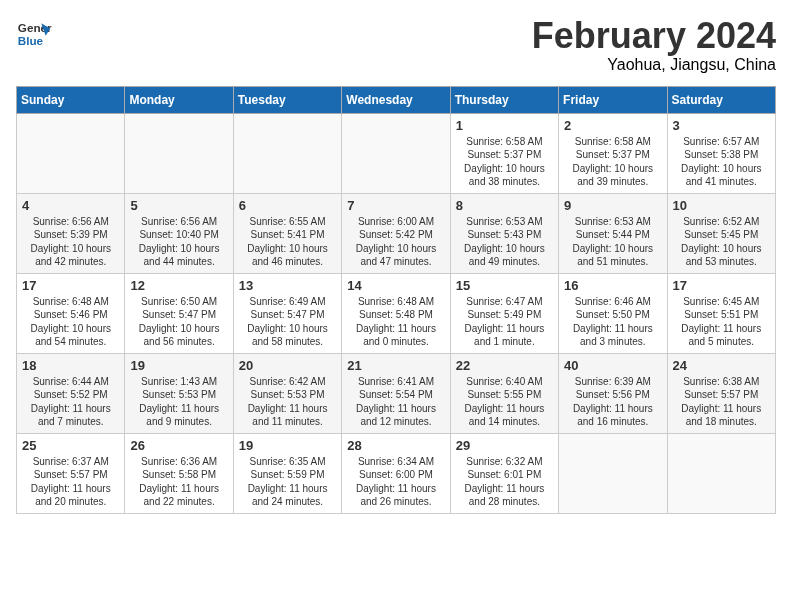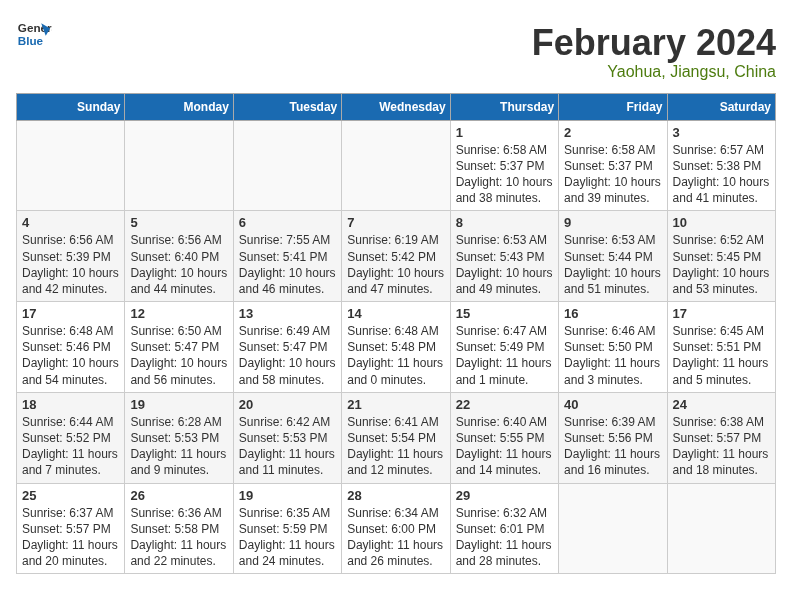--- a/index.html
+++ b/index.html
@@ -20,44 +20,43 @@
       display: flex;
       align-items: center;
       gap: 4px;
     }
     .logo-icon {
       width: 36px;
       height: 36px;
     }
     .title-block {
       text-align: right;
-      margin-top: 7px;
     }
     .month-title {
       font-size: 36px;
       font-weight: bold;
       color: #333;
       line-height: 1.1;
     }
     .location {
       font-size: 16px;
-      color: #4d7c0f;
+      color: #000000;
     }
     table {
       width: 100%;
       border-collapse: collapse;
       table-layout: fixed;
     }
     th {
       background-color: #1a6ab1;
       color: #fff;
       font-size: 12px;
       font-weight: bold;
       padding: 6px 4px;
-      text-align: right;
+      text-align: left;
       border: 1px solid #aaa;
     }
     td {
       vertical-align: top;
       border: 1px solid #ccc;
       padding: 4px 5px;
       font-size: 10px;
       color: #333;
       height: 80px;
       background: #fff;
@@ -65,23 +64,24 @@
     td.empty {
       background: #f9f9f9;
     }
     .day-num {
       font-size: 13px;
       font-weight: bold;
       color: #333;
       margin-bottom: 2px;
     }
     .day-info {
-      font-size: 12px;
+      font-size: 10px;
       color: #333;
       line-height: 1.35;
+      text-align: center;
     }
     tr:nth-child(even) td {
       background: #f5f5f5;
     }
     tr:nth-child(even) td.empty {
       background: #f0f0f0;
     }
   </style>
 </head>
 <body>
@@ -144,34 +144,34 @@
         <td>
           <div class="day-num">4</div>
           <div class="day-info">Sunrise: 6:56 AM
 Sunset: 5:39 PM
 Daylight: 10 hours
 and 42 minutes.</div>
         </td>
         <td>
           <div class="day-num">5</div>
           <div class="day-info">Sunrise: 6:56 AM
-Sunset: 6:40 PM
+Sunset: 10:40 PM
 Daylight: 10 hours
 and 44 minutes.</div>
         </td>
         <td>
           <div class="day-num">6</div>
-          <div class="day-info">Sunrise: 7:55 AM
+          <div class="day-info">Sunrise: 6:55 AM
 Sunset: 5:41 PM
 Daylight: 10 hours
 and 46 minutes.</div>
         </td>
         <td>
           <div class="day-num">7</div>
-          <div class="day-info">Sunrise: 6:19 AM
+          <div class="day-info">Sunrise: 6:00 AM
 Sunset: 5:42 PM
 Daylight: 10 hours
 and 47 minutes.</div>
         </td>
         <td>
           <div class="day-num">8</div>
           <div class="day-info">Sunrise: 6:53 AM
 Sunset: 5:43 PM
 Daylight: 10 hours
 and 49 minutes.</div>
@@ -245,21 +245,21 @@
       <tr>
         <td>
           <div class="day-num">18</div>
           <div class="day-info">Sunrise: 6:44 AM
 Sunset: 5:52 PM
 Daylight: 11 hours
 and 7 minutes.</div>
         </td>
         <td>
           <div class="day-num">19</div>
-          <div class="day-info">Sunrise: 6:28 AM
+          <div class="day-info">Sunrise: 1:43 AM
 Sunset: 5:53 PM
 Daylight: 11 hours
 and 9 minutes.</div>
         </td>
         <td>
           <div class="day-num">20</div>
           <div class="day-info">Sunrise: 6:42 AM
 Sunset: 5:53 PM
 Daylight: 11 hours
 and 11 minutes.</div>

